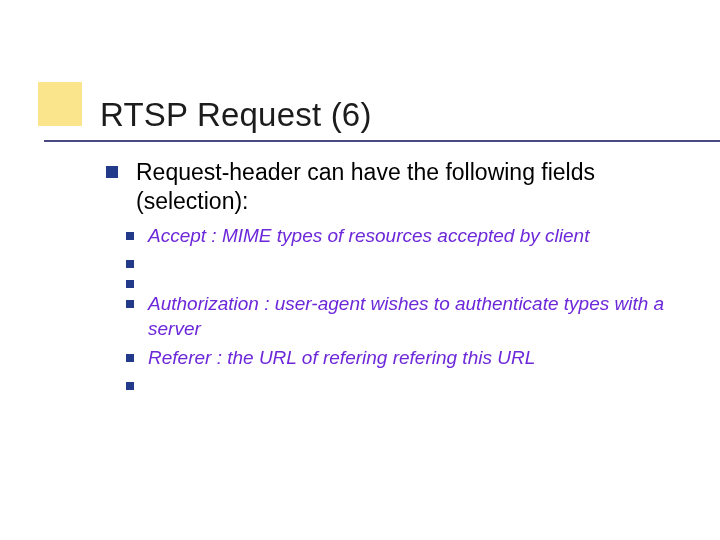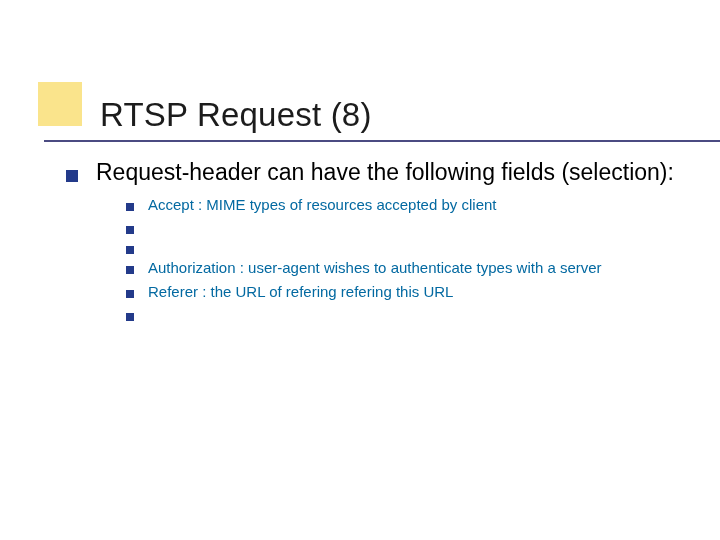--- a/index.html
+++ b/index.html
@@ -49,22 +49,23 @@
     opacity: 0.85;
   }
   .body {
     position: absolute;
     left: 66px;
     top: 158px;
     right: 40px;
   }
   .lvl1 {
     display: flex;
-    align-items: center;
+    align-items: flex-start;
     margin-bottom: 8px;
+    margin-left: 40px;
   }
   .lvl1 .bullet {
     width: 12px;
     height: 12px;
     background: #233a8a;
     margin-top: 8px;
     margin-right: 18px;
     flex: 0 0 auto;
   }
   .lvl1 .text {
@@ -83,35 +84,36 @@
   }
   .lvl2 .bullet {
     width: 8px;
     height: 8px;
     background: #233a8a;
     margin-top: 8px;
     margin-right: 14px;
     flex: 0 0 auto;
   }
   .lvl2 .text {
-    font-size: 15px;
+    font-size: 19px;
     line-height: 1.3;
-    color: #0369a1;
+    color: #6d28d9;
     max-width: 540px;
+    font-style: italic;
   }
 </style>
 </head>
 <body>
 
 <div class="slide">
 
   <div class="accent-block"></div>
 
   <div class="title-wrap">
-    <div class="title">RTSP Request (8)</div>
+    <div class="title">RTSP Request (6)</div>
   </div>
   <div class="title-rule"></div>
 
   <div class="body">
 
     <div class="lvl1">
       <div class="bullet"></div>
       <div class="text">Request-header can have the following fields (selection):</div>
     </div>
 

